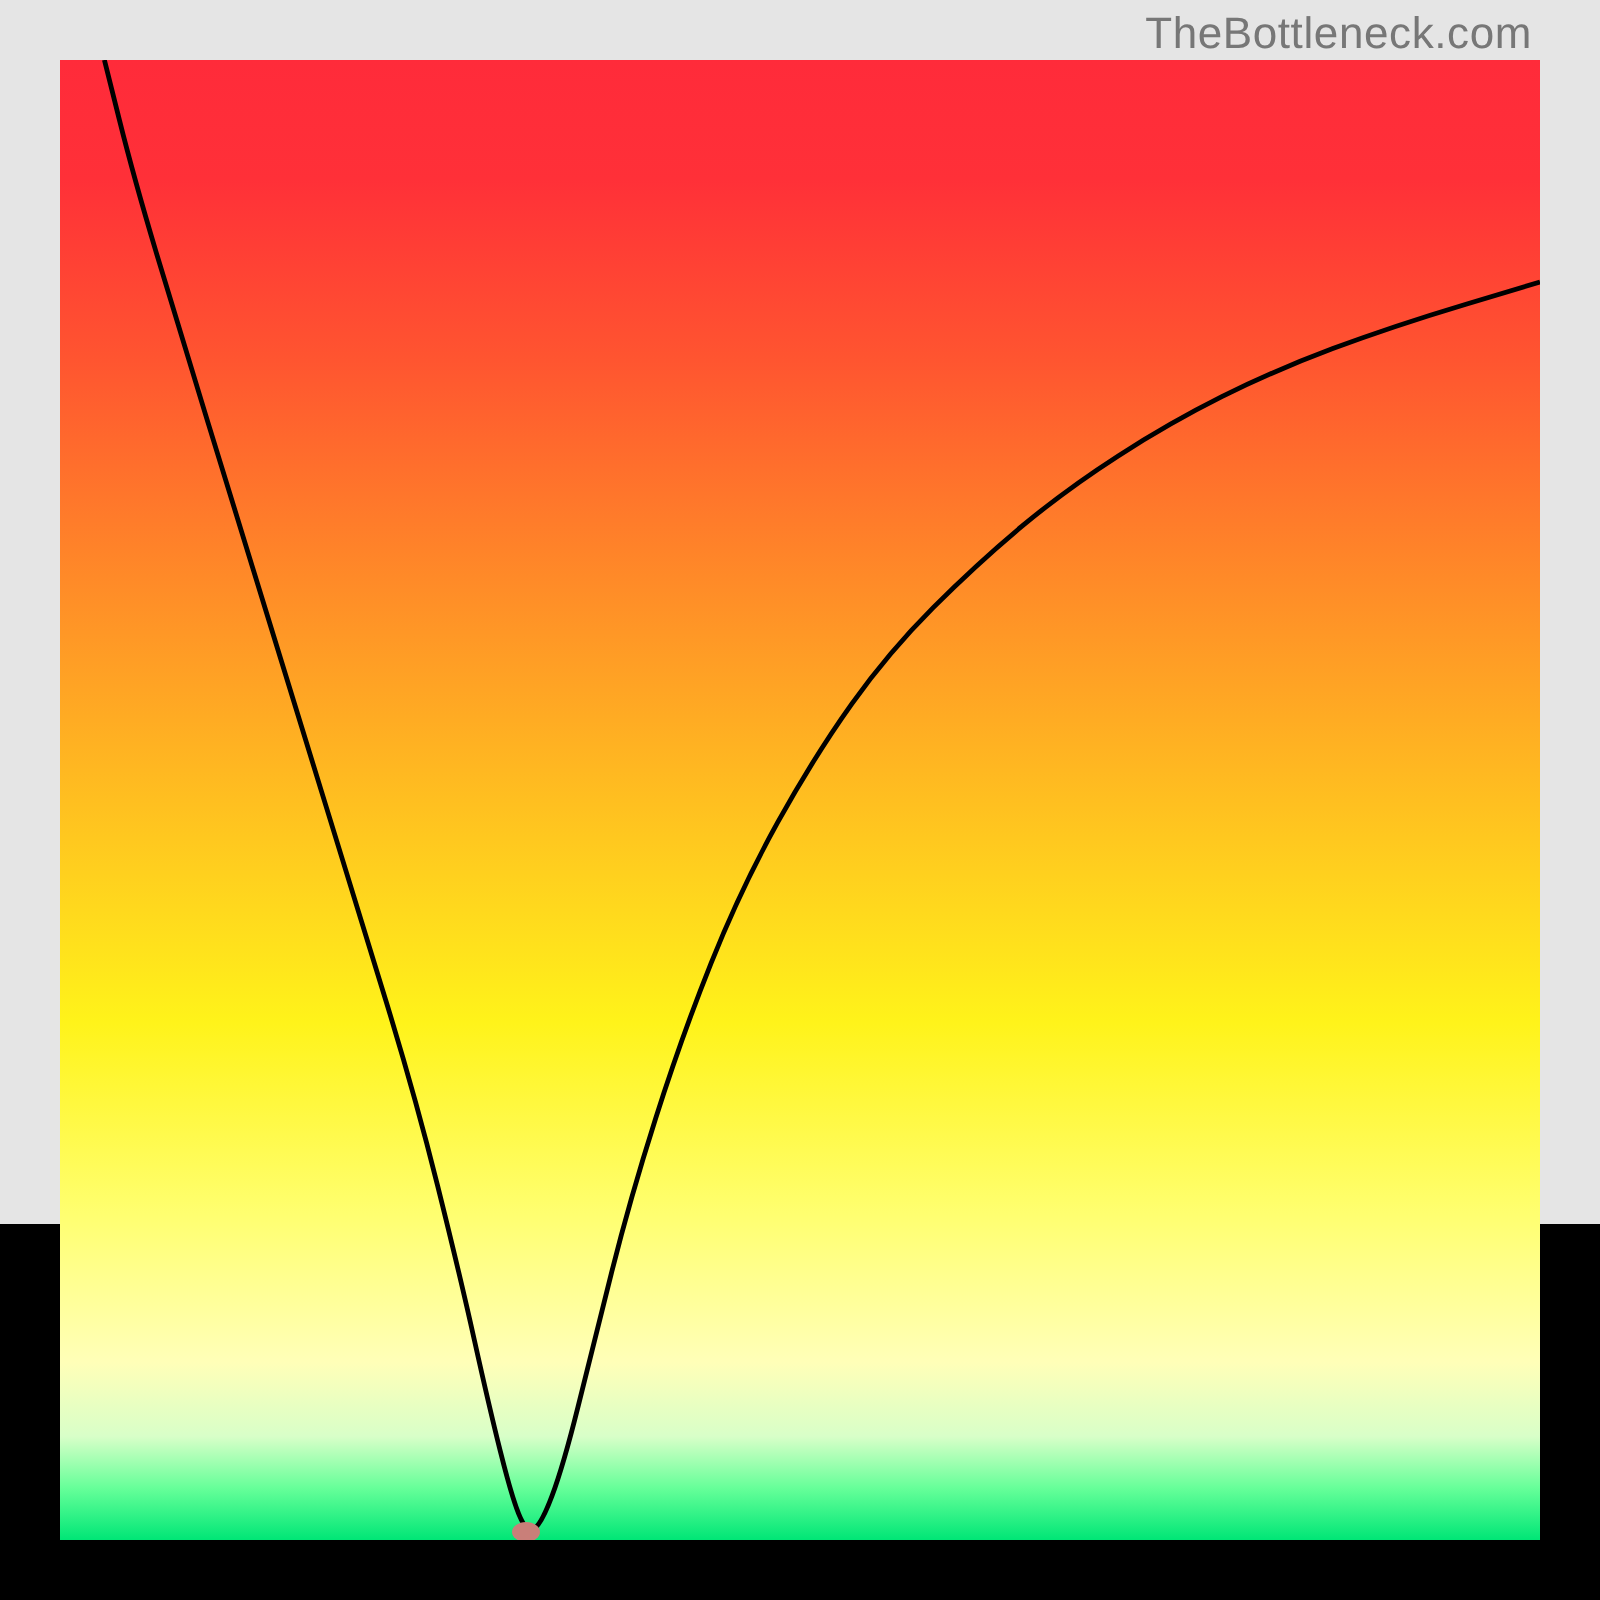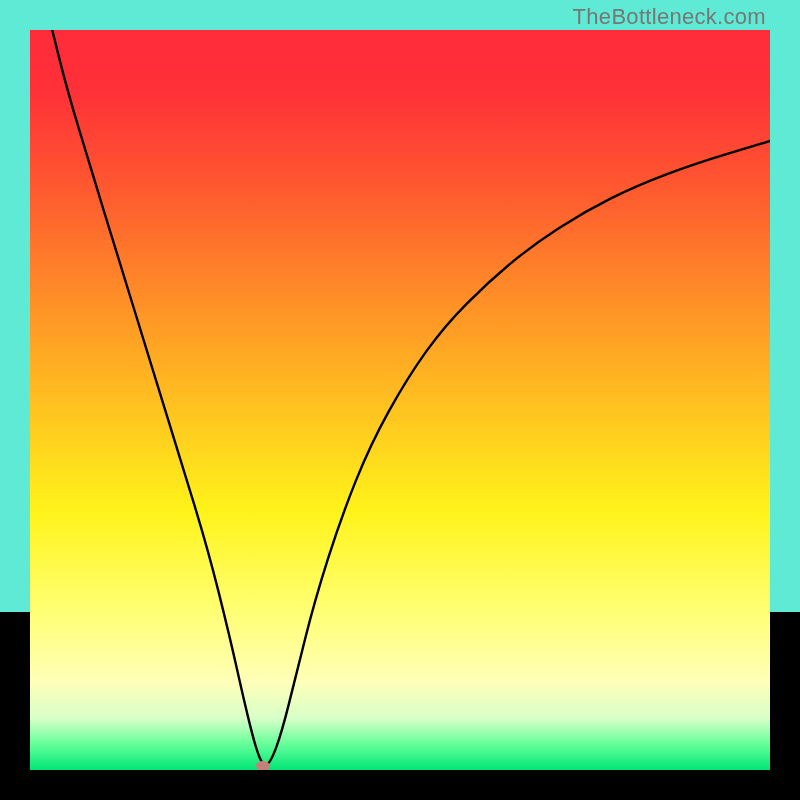--- a/index.html
+++ b/index.html
@@ -1,20 +1,20 @@
 <!DOCTYPE html>
 <html><head>
 <meta charset="utf-8">
 <style>
   * { margin: 0; padding: 0; box-sizing: border-box; }
   body { width: 800px; height: 800px; background: #000; position: relative; font-family: Arial, Helvetica, sans-serif; }
   .frame {
     position: absolute;
     top: 0; left: 0; width: 800px; height: 612px;
-    background: #5eead4;
+    background: #e5e5e5;
   }
   .plot-area {
     position: absolute;
     top: 30px; left: 30px; width: 740px; height: 740px;
     overflow: hidden;
   }
   .wm {
     position: absolute;
     top: 4px; right: 34px;
     color: #777;

